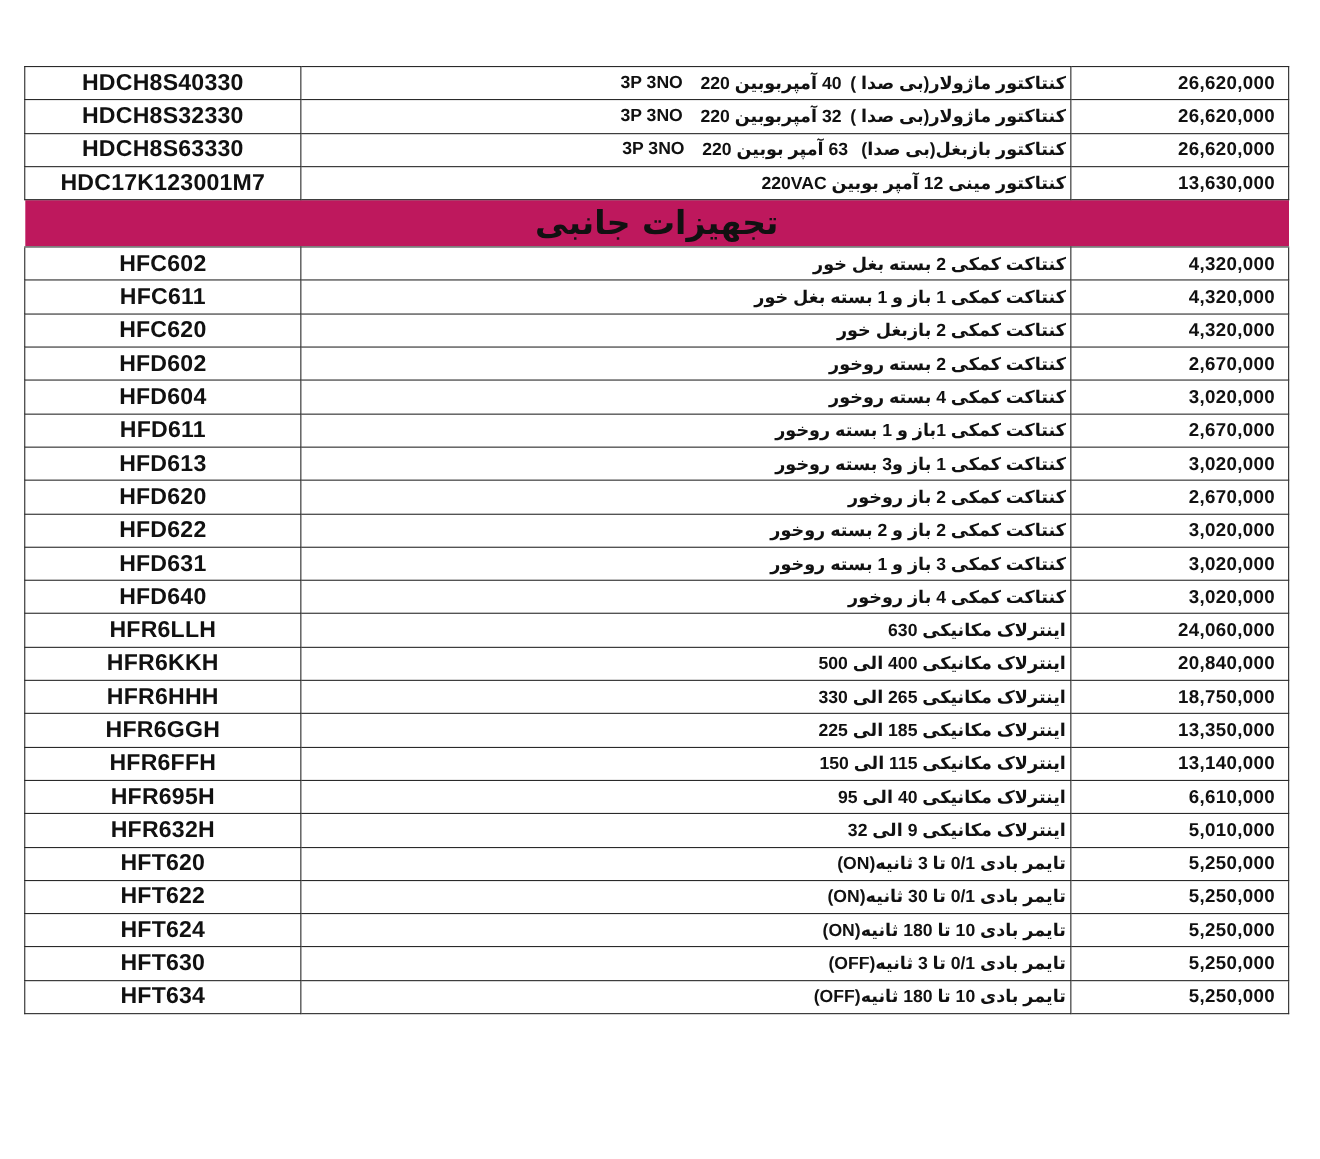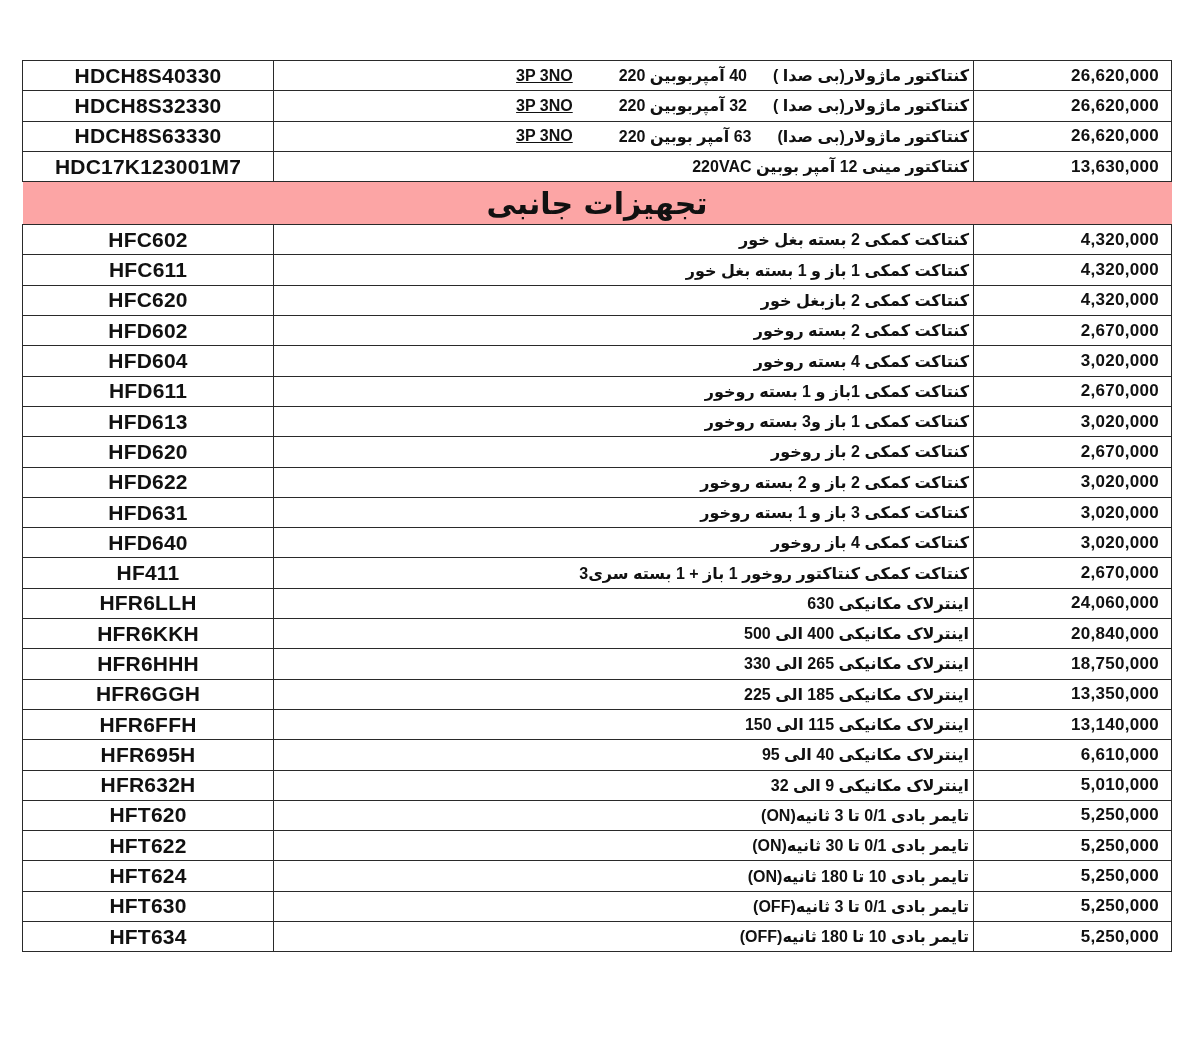--- a/index.html
+++ b/index.html
@@ -67,32 +67,31 @@
       width: 100%;
       direction: ltr;
     }
     .desc-split .part-a {
       direction: rtl;
       min-width: 190px;
       text-align: right;
     }
     .desc-split .part-b {
       direction: rtl;
-      margin-right: 26px;
+      margin-right: 8px;
       text-align: right;
       min-width: 120px;
     }
     .desc-split .part-c {
       direction: ltr;
-      margin-right: 46px;
-      text-align: right;
-      text-decoration: underline;
+      margin-right: 16px;
+      text-align: right;
     }
     tr.section-row td {
-      background: #fca5a5;
+      background: #be185d;
       height: 42px;
       border-left: none;
       border-right: none;
       border-top: 1.5px solid #2a2a2a;
       border-bottom: 1.5px solid #2a2a2a;
     }
     .section-title {
       color: #ffffff;
       font-weight: normal;
       font-size: 30px;
@@ -133,21 +132,21 @@
             <span class="part-b">32 آمپربوبین 220</span>
             <span class="part-c">3P 3NO</span>
           </div>
         </td>
         <td class="price">26,620,000</td>
       </tr>
       <tr>
         <td class="code">HDCH8S63330</td>
         <td class="desc">
           <div class="desc-split">
-            <span class="part-a">کنتاکتور ماژولار(بی صدا)</span>
+            <span class="part-a">کنتاکتور بازبغل(بی صدا)</span>
             <span class="part-b">63 آمپر بوبین 220</span>
             <span class="part-c">3P 3NO</span>
           </div>
         </td>
         <td class="price">26,620,000</td>
       </tr>
       <tr>
         <td class="code">HDC17K123001M7</td>
         <td class="desc"><span class="desc-inner">کنتاکتور مینی 12 آمپر بوبین 220VAC</span></td>
         <td class="price">13,630,000</td>
@@ -206,25 +205,20 @@
           <td class="code">HFD631</td>
           <td class="desc"><span class="desc-inner">کنتاکت کمکی 3 باز و 1 بسته  روخور</span></td>
           <td class="price">3,020,000</td>
         </tr>
       <tr>
           <td class="code">HFD640</td>
           <td class="desc"><span class="desc-inner">کنتاکت کمکی 4 باز روخور</span></td>
           <td class="price">3,020,000</td>
         </tr>
       <tr>
-          <td class="code">HF411</td>
-          <td class="desc"><span class="desc-inner">کنتاکت کمکی کنتاکتور روخور 1 باز + 1 بسته  سری3</span></td>
-          <td class="price">2,670,000</td>
-        </tr>
-      <tr>
           <td class="code">HFR6LLH</td>
           <td class="desc"><span class="desc-inner">اینترلاک مکانیکی 630</span></td>
           <td class="price">24,060,000</td>
         </tr>
       <tr>
           <td class="code">HFR6KKH</td>
           <td class="desc"><span class="desc-inner">اینترلاک مکانیکی 400 الی 500</span></td>
           <td class="price">20,840,000</td>
         </tr>
       <tr>

